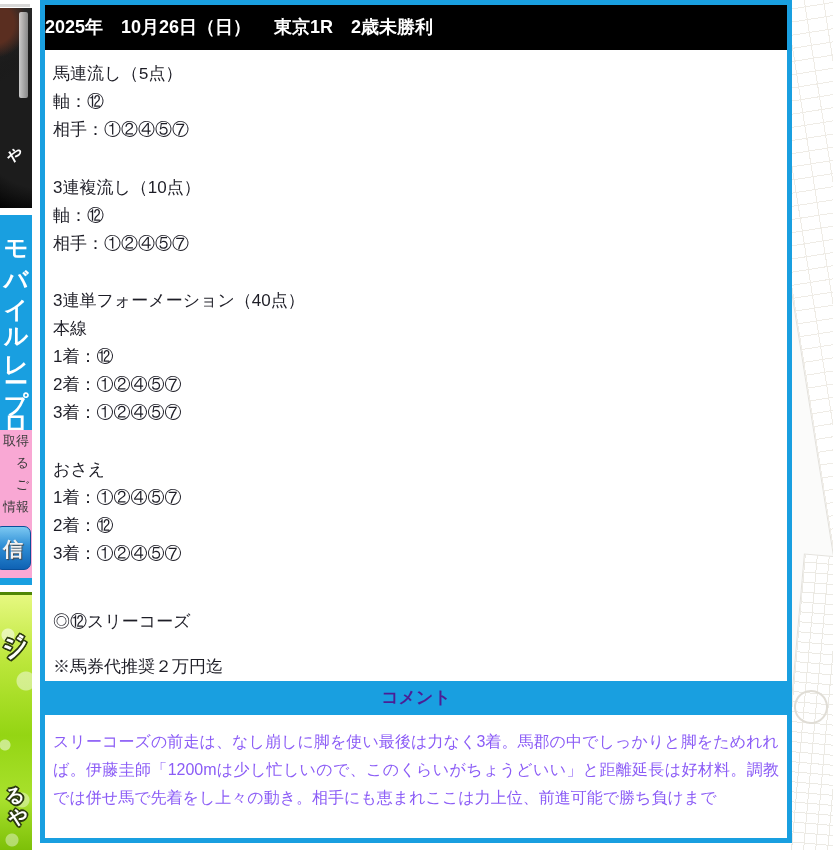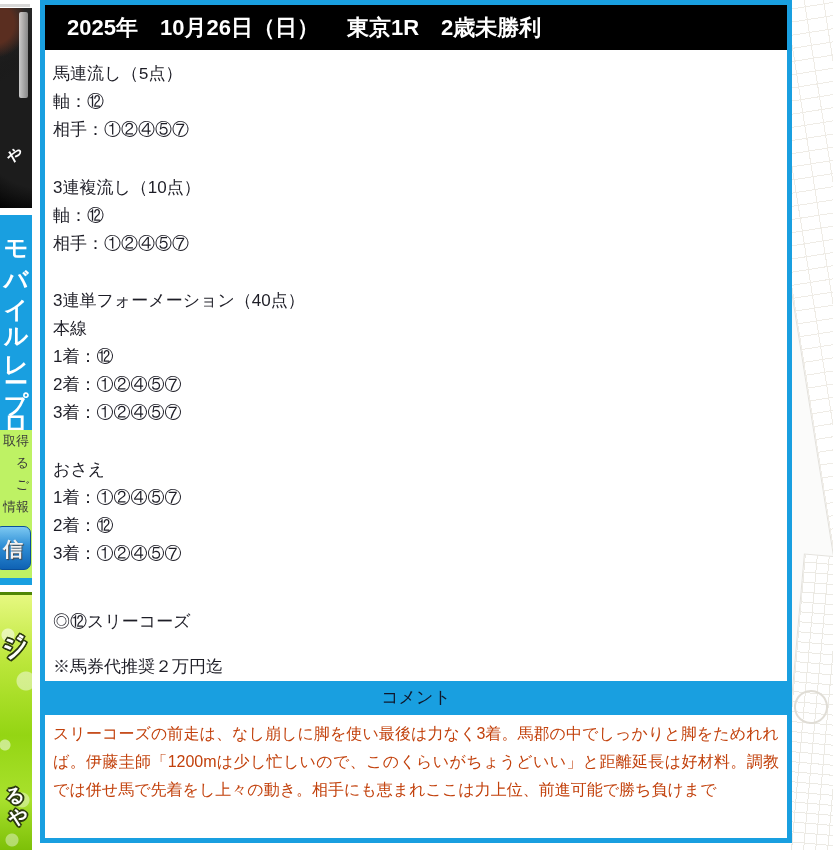--- a/index.html
+++ b/index.html
@@ -39,21 +39,21 @@
   .ad-frag { position:absolute; left:6px; top:138px; color:#fff; font-size:15px;
              font-weight:bold; font-style:italic; transform:rotate(-18deg); }
 
   .mobile-widget { position:absolute; left:0; top:215px; width:32px; height:370px;
                    background:#ffffff; }
   .mw-blue { position:absolute; left:0; top:0; width:32px; height:215px; background:#199fe0;
              display:flex; justify-content:center; overflow:hidden; }
   .vtext { writing-mode:vertical-rl; text-orientation:upright; color:#ffffff;
            font-weight:bold; font-size:24px; line-height:32px; letter-spacing:2px;
            margin-top:8px; white-space:nowrap; }
-  .mw-white { position:absolute; left:0; top:215px; width:32px; height:148px; background:#bef264; }
+  .mw-white { position:absolute; left:0; top:215px; width:32px; height:148px; background:#f9a8d4; }
   .frag { font-size:13px; line-height:22px; color:#3a3a3a; text-align:right; padding-right:3px; }
   .send-btn { display:block; position:absolute; left:-5px; top:96px; width:36px; height:44px;
               border-radius:7px; border:1px solid #0a4f9a;
               background:linear-gradient(180deg,#7cc8f2 0%, #2f8fd6 45%, #0f62b4 100%);
               color:#f2f2f2; font-size:20px; font-weight:bold; text-align:center;
               line-height:44px; text-shadow:1px 1px 1px #444; cursor:pointer; }
   .mw-bottom { position:absolute; left:0; top:363px; width:32px; height:7px; background:#199fe0; }
 
   .green-banner { position:absolute; left:0; top:592px; width:32px; height:258px; display:block;
                   border-top:3px solid #4e8606; cursor:pointer;
@@ -71,31 +71,31 @@
                        -1px -1px #2c3a10, 1px 1px #2c3a10, 1px -1px #2c3a10, -1px 1px #2c3a10; }
   .gb-t2 { position:absolute; left:2px; top:178px; font-size:19px; font-weight:900; color:#fff;
            writing-mode:vertical-rl; transform:rotate(-8deg);
            text-shadow:-2px 0 #2c3a10, 2px 0 #2c3a10, 0 -2px #2c3a10, 0 2px #2c3a10,
                        -1px -1px #2c3a10, 1px 1px #2c3a10, 1px -1px #2c3a10, -1px 1px #2c3a10; }
 
   
   .tip-box { position:absolute; left:40px; top:0; width:752px; height:843px;
              background:#ffffff; border:5px solid #199fe0; }
   .race-header { width:100%; height:45px; background:#000000; color:#ffffff;
-                 font-size:22px; font-weight:bold; line-height:45px;
-                 padding-left:22px; white-space:nowrap; overflow:hidden; }
+                 font-size:18px; font-weight:bold; line-height:45px;
+                 padding-left:0; white-space:nowrap; overflow:hidden; }
   .bets { padding:11px 8px 0 8px; font-size:17px; line-height:28px; color:#1d1d26; }
   .group { margin-top:29px; }
   .group.first { margin-top:0;font-family:Liberation Mono, monospace; }
   .group.gap-big { margin-top:40px; }
   .group.gap-small { margin-top:17px; }
-  .comment-bar { width:100%; height:34px; background:#199fe0; color:#0f172a;
-                 font-size:17px; font-weight:normal; text-align:center; line-height:34px;
+  .comment-bar { width:100%; height:34px; background:#199fe0; color:#4c1d95;
+                 font-size:17px; font-weight:bold; text-align:center; line-height:34px;
                  cursor:pointer; }
-  .comment-text { margin:5px 8px 0 8px; font-size:16px; line-height:28px; color:#c2410c;
+  .comment-text { margin:13px 8px 0 8px; font-size:16px; line-height:28px; color:#8b5cf6;
                   text-align:justify; }
 </style>
 </head>
 <body>
 
 <div class="stage">
 
   <div class="news-strip">
     <div class="band"></div>
     <div class="sheet s1"></div>

